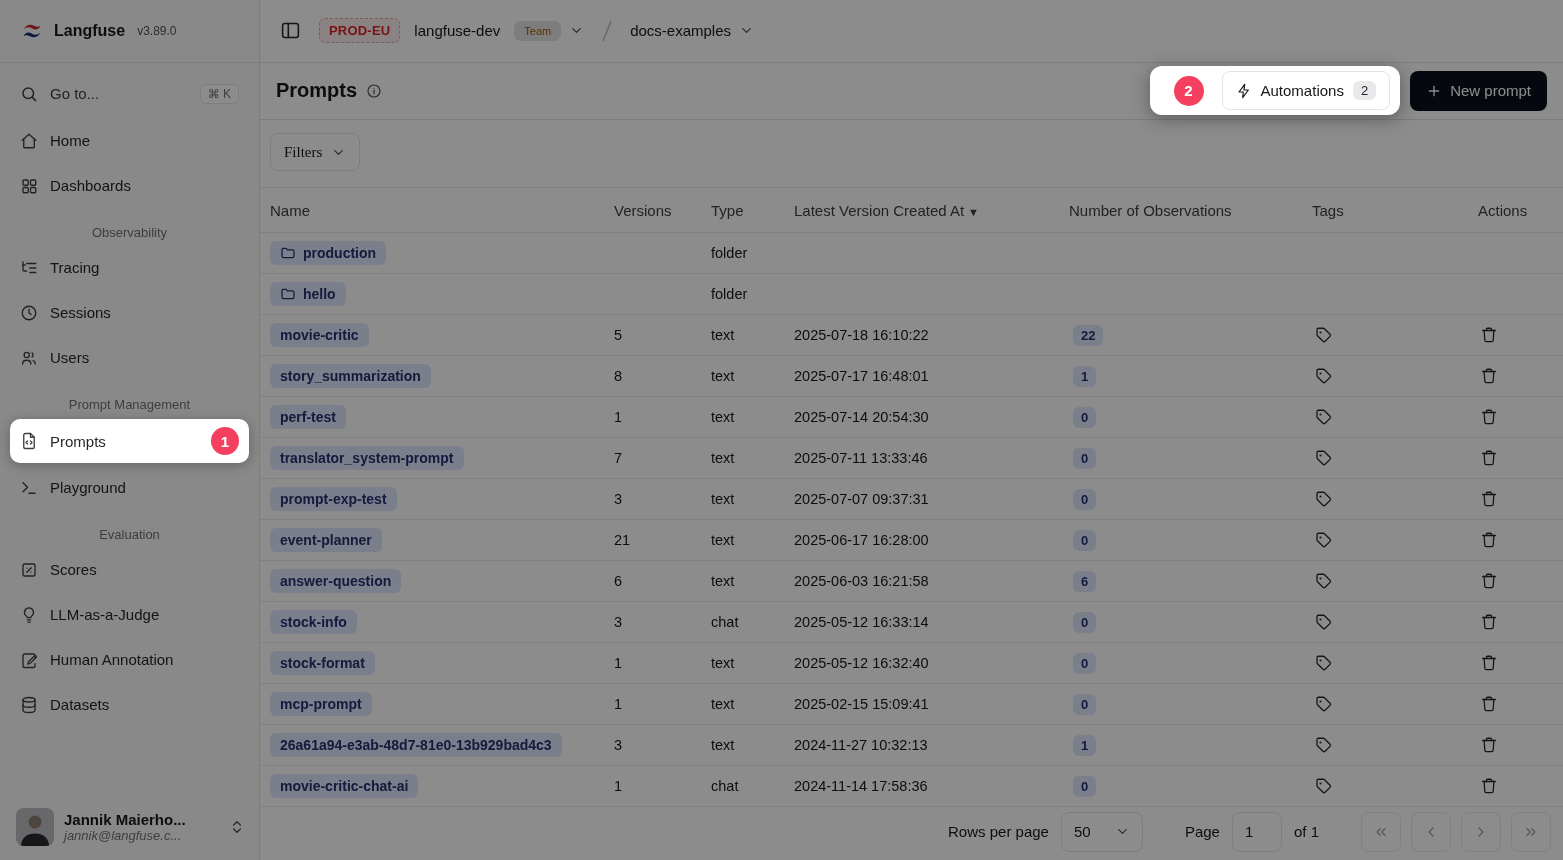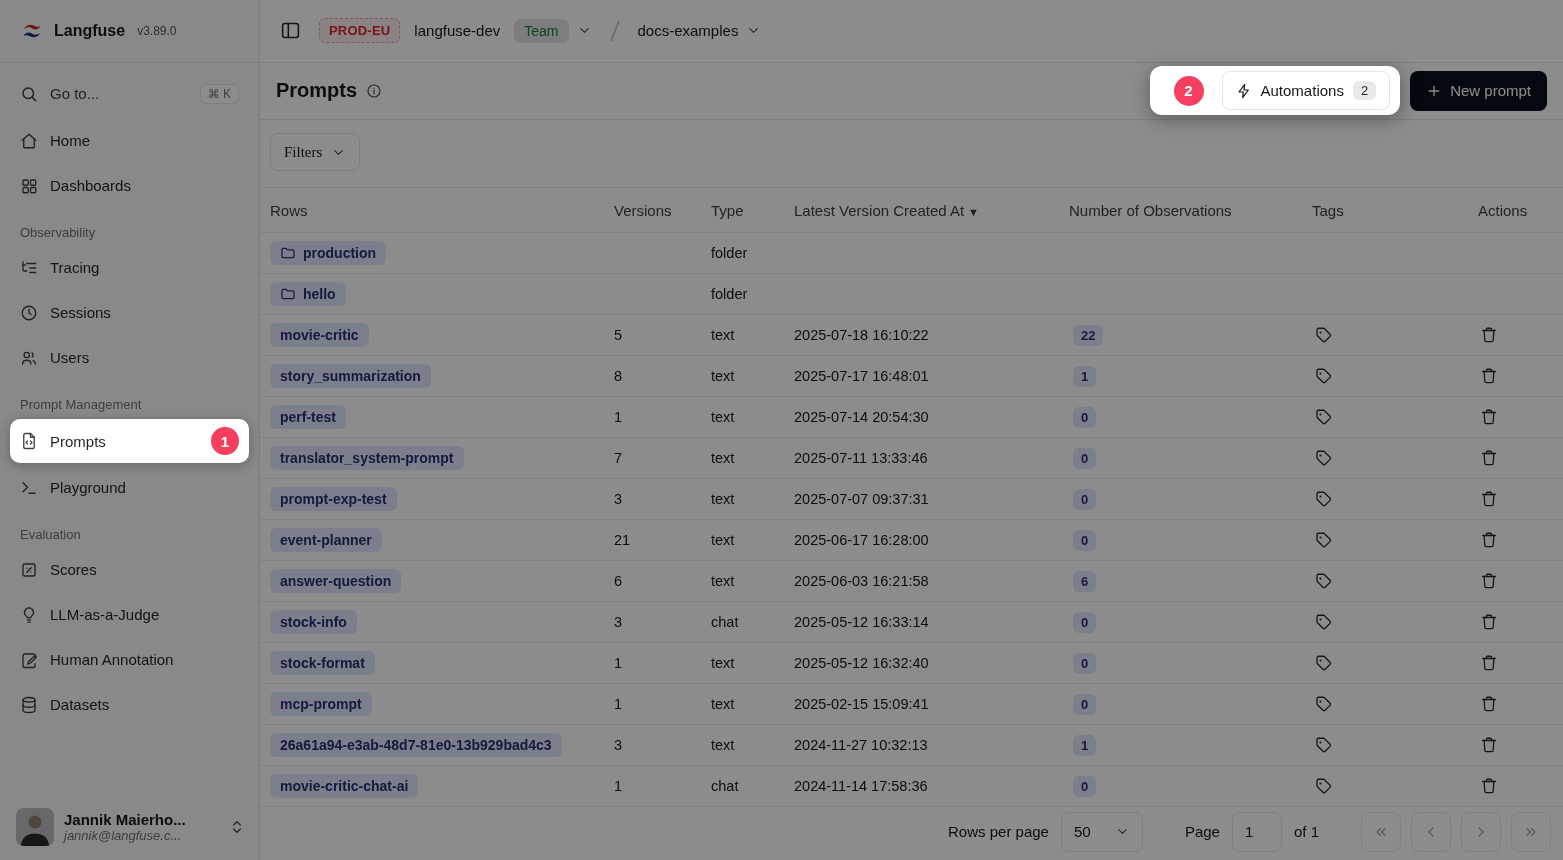--- a/index.html
+++ b/index.html
@@ -11,21 +11,21 @@
 
   
   .dim-overlay { position:fixed; inset:0; background:rgba(0,0,0,0.45); z-index:50; pointer-events:none; }
   .spotlight { position:relative; z-index:60; }
 
   
   .sidebar { width:260px; min-width:260px; height:100%; background:#fafafa; border-right:1px solid #e4e4e7; display:flex; flex-direction:column; }
   .logo-row { height:63px; display:flex; align-items:center; gap:10px; padding:0 20px; border-bottom:1px solid #e4e4e7; }
   .brand { font-size:16px; font-weight:700; color:#18181b; }
   .version { font-size:12px; color:#52525b; margin-left:2px; }
-  .nav { padding:10px 10px 0 10px; flex:1; }
+  .nav { padding:10px 10px 0 10px; flex:1;text-align:center; }
   .nav-item { display:flex; align-items:center; gap:12px; height:41px; padding:0 10px; border-radius:8px; font-size:15px; color:#27272a; cursor:pointer; }
   .nav-item + .nav-item { margin-top:4px; }
   .nav-item .ic { width:18px; height:18px; color:#3f3f46; flex:none; display:flex; }
   .goto { color:#3f3f46; margin-bottom:6px; }
   .kbd { margin-left:auto; font-size:12px; color:#71717a; border:1px solid #e4e4e7; background:#fff; border-radius:6px; padding:2px 7px; }
   .section-label { font-size:13px; color:#71717a; margin:19px 10px 7px 10px; }
   .nav-item.highlight { background:#fff; border-radius:10px; height:44px; box-shadow:0 2px 12px rgba(0,0,0,.28); }
   .step-badge { width:28px; height:28px; border-radius:50%; background:#f43f5e; color:#fff; font-size:15px; font-weight:700; display:flex; align-items:center; justify-content:center; flex:none; }
   .nav-item.highlight .step-badge { margin-left:auto; }
 
@@ -35,21 +35,21 @@
   .user-name { font-size:15px; font-weight:700; white-space:nowrap; }
   .user-email { font-size:13px; color:#71717a; white-space:nowrap;font-style:italic; }
   .user-card .ic { margin-left:auto; width:16px; height:16px; color:#52525b; }
 
   
   .main { flex:1; display:flex; flex-direction:column; min-width:0; background:#fff; }
   .topbar { height:63px; display:flex; align-items:center; gap:14px; padding:0 16px; border-bottom:1px solid #e4e4e7; }
   .icon-btn { background:none; border:none; display:flex; align-items:center; color:#27272a; cursor:pointer; padding:4px; }
   .env-badge { font-size:13px; font-weight:600; color:#dc2626; background:#fdeeee; border:1px dashed #e5a6a6; border-radius:6px; padding:4px 9px; letter-spacing:.2px; }
   .org-name { font-size:15px; font-weight:500; }
-  .pill { font-size:14px; color:#15803d; background:#e4e4e7; border-radius:7px; padding:4px 10px; }
+  .pill { font-size:11px; color:#a16207; background:#e4e4e7; border-radius:7px; padding:4px 10px; }
   .crumb-btn { display:flex; align-items:center; gap:8px; background:none; border:none; font-family:inherit; font-size:15px; font-weight:500; color:#18181b; cursor:pointer; }
   .slash { width:18px; height:26px; color:#d4d4d8; }
 
   .page-header { height:58px; display:flex; align-items:center; justify-content:space-between; padding:0 16px; border-bottom:1px solid #e4e4e7; }
   .page-title-wrap { display:flex; align-items:center; gap:9px; }
   .page-title { font-size:20px; font-weight:700; }
   .info-ic { width:16px; height:16px; color:#52525b; display:flex; cursor:pointer; }
   .header-actions { display:flex; align-items:center; gap:10px; }
   .callout { display:flex; align-items:center; gap:18px; background:#fff; border-radius:12px; padding:5px 10px 5px 24px; box-shadow:0 4px 18px rgba(0,0,0,.35); }
   .callout .step-badge { width:30px; height:30px; }
@@ -332,21 +332,21 @@
       <button class="btn-outline" style="height:38px;font-family:Liberation Serif, serif;">
         <span>Filters</span>
         <span class="chev"><svg viewBox="0 0 24 24" fill="none" stroke="currentColor" stroke-width="2" stroke-linecap="round" stroke-linejoin="round">
               <path d="m6 9 6 6 6-6"></path>
             </svg></span>
       </button>
     </div>
 
     <div class="table">
       <div class="trow thead">
-        <span class="th c0">Rows</span>
+        <span class="th c0">Name</span>
         <span class="th">Versions</span>
         <span class="th">Type</span>
         <span class="th"><span>Latest Version Created At</span><span class="sort-ind">▼</span></span>
         <span class="th">Number of Observations</span>
         <span class="th c5">Tags</span>
         <span class="th c6">Actions</span>
       </div>
       <div>
       <div class="trow">
         <span class="cell c0">

